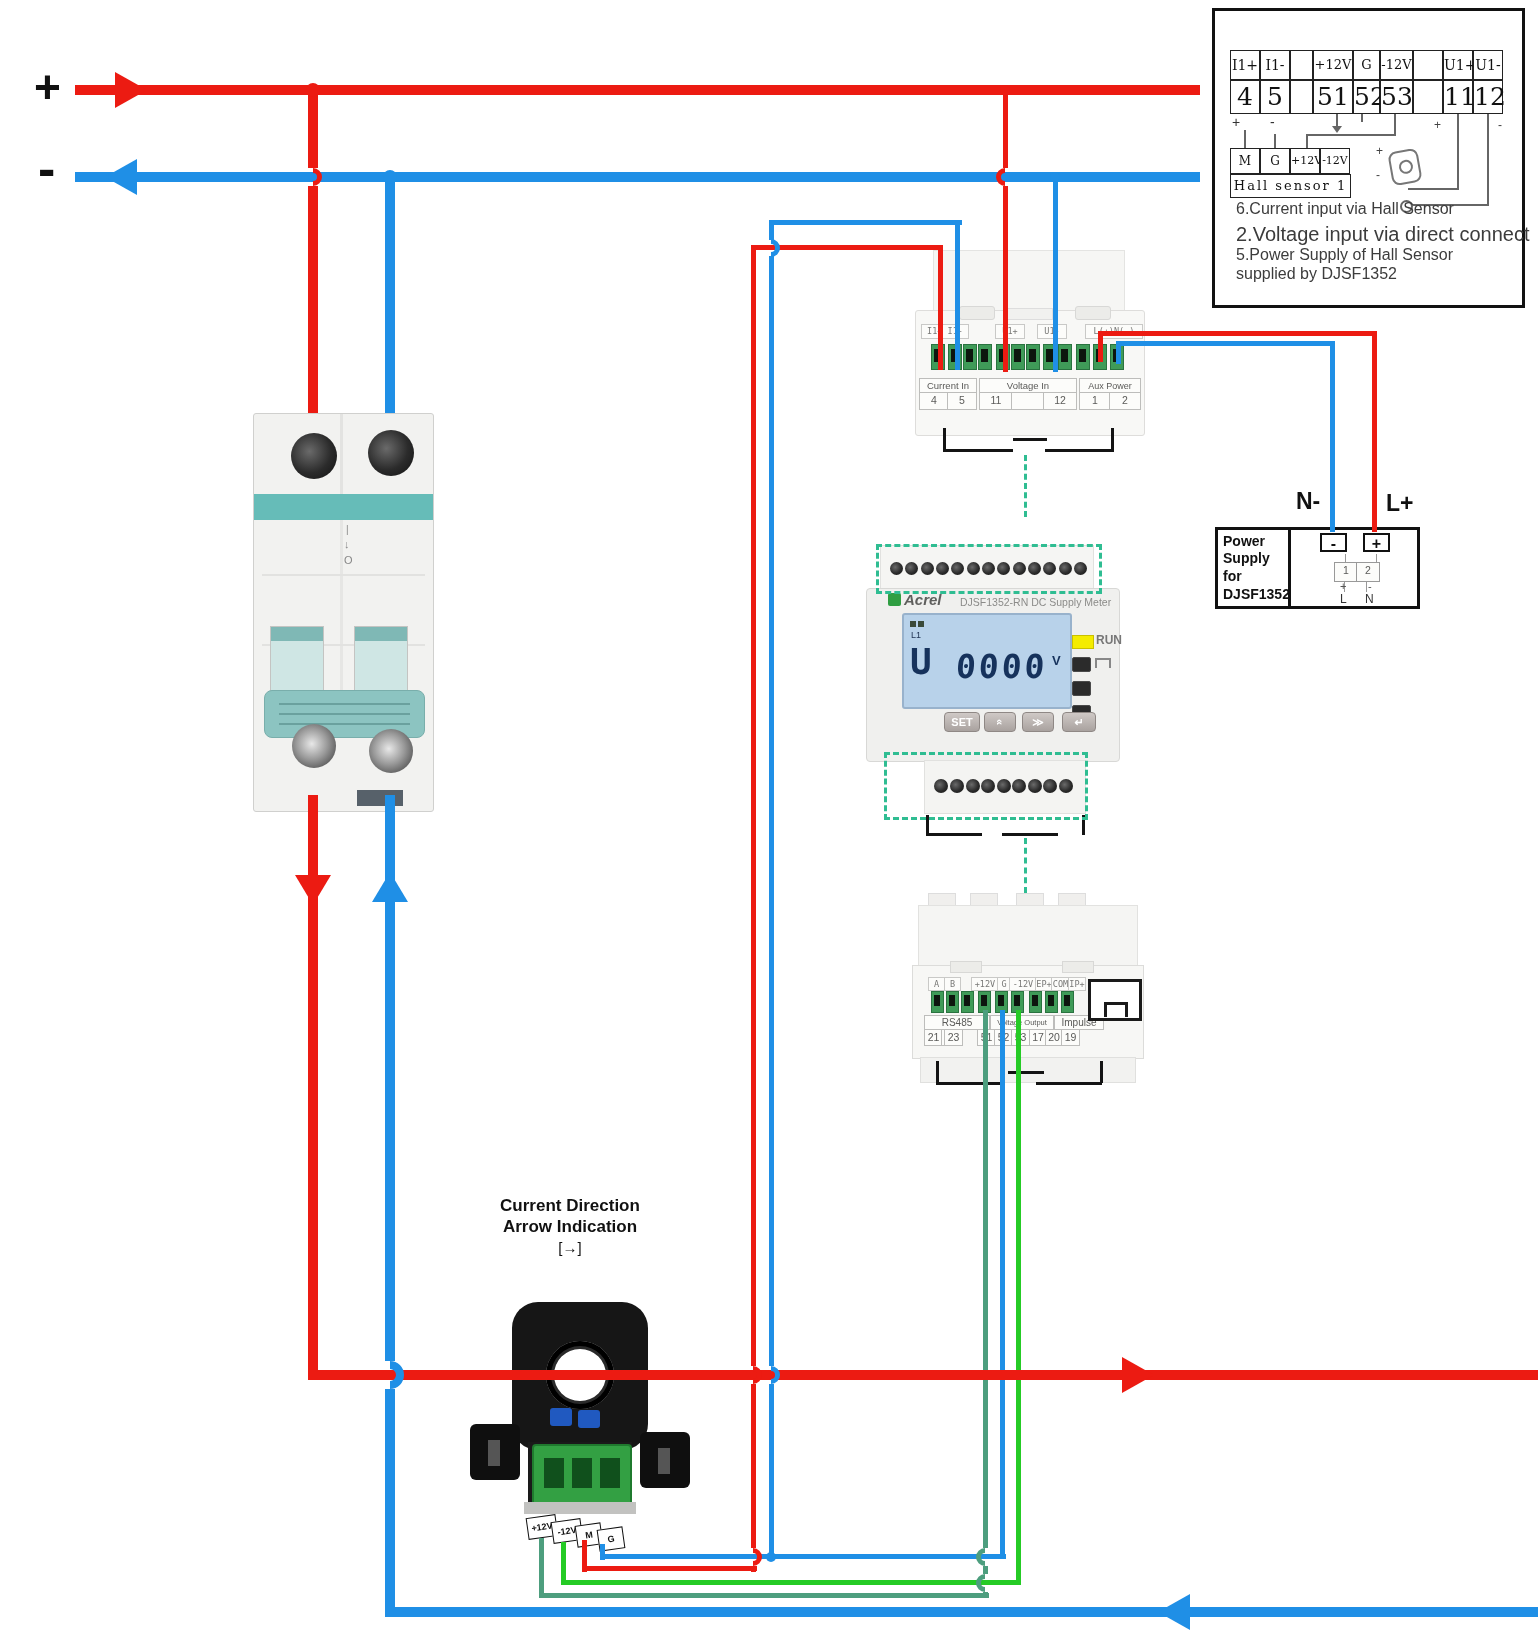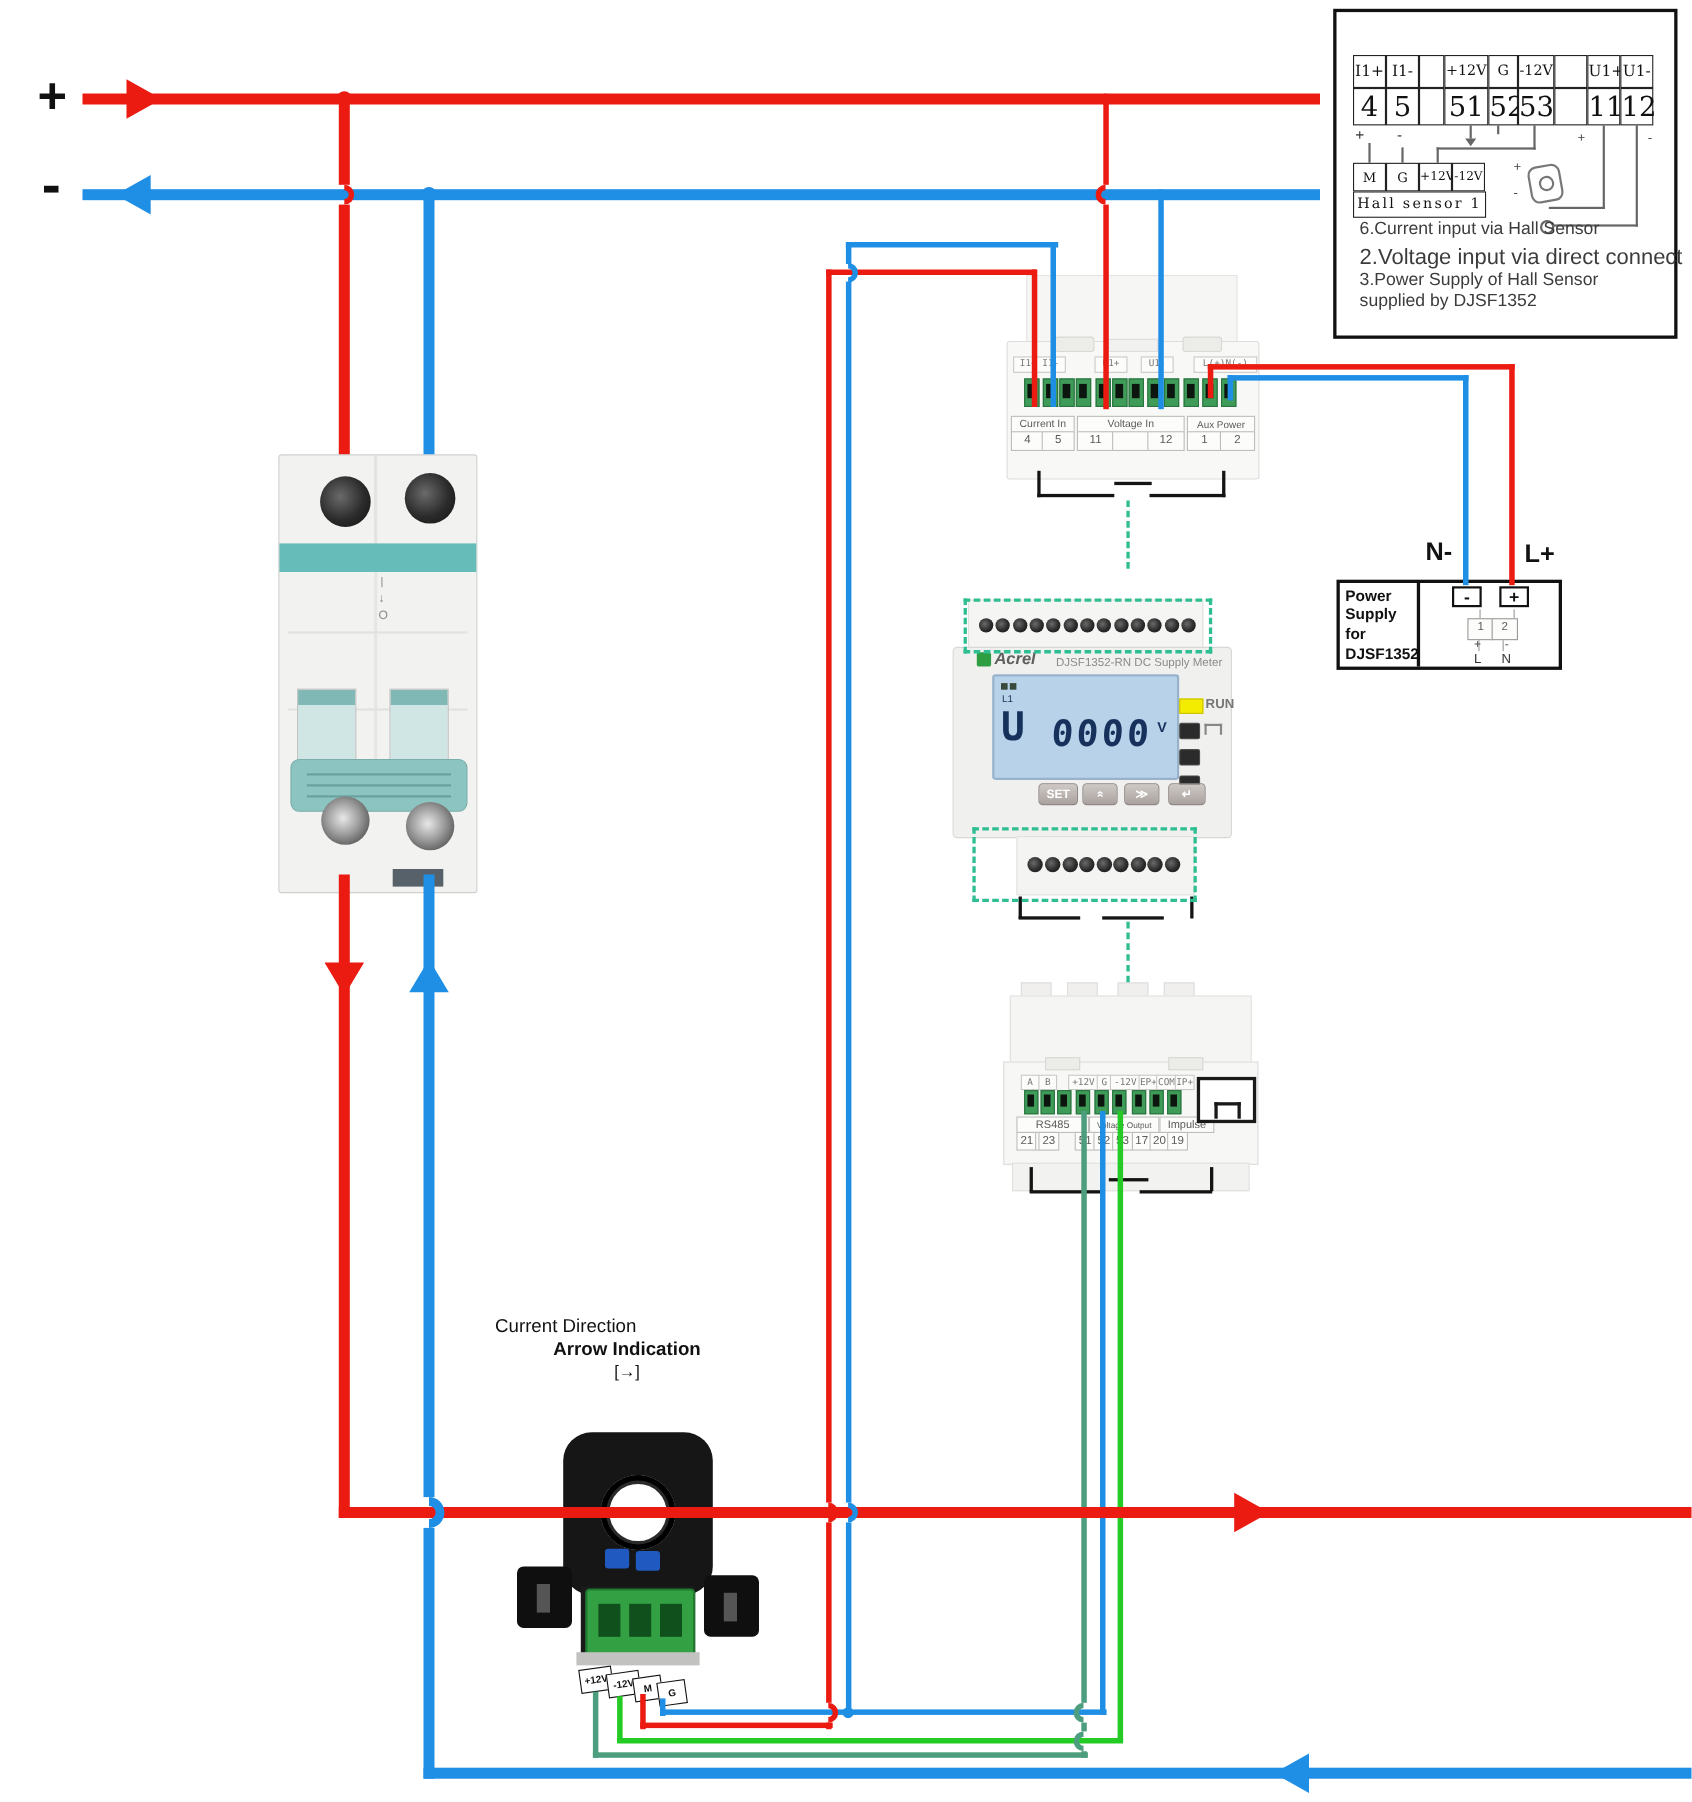--- a/index.html
+++ b/index.html
@@ -212,21 +212,21 @@
     <div class="foot" style="left:124px;top:189px;width:66px;height:3px"></div>
     <div class="foot" style="left:188px;top:168px;width:3px;height:22px"></div>
     <div class="foot" style="left:96px;top:178px;width:36px;height:3px"></div>
   </div>
 
   <div class="dashv" style="left:1024px;top:455px;height:62px"></div>
   <div class="dashv" style="left:1024px;top:838px;height:55px"></div>
   <div class="dashrect" style="left:876px;top:544px;width:220px;height:44px"></div>
   <div class="dashrect" style="left:884px;top:752px;width:198px;height:62px"></div>
 
-  <div class="t" style="left:450px;top:1196px;width:240px;text-align:left;font-size:17px;font-weight:normal">Current Direction</div>
+  <div class="t" style="left:450px;top:1196px;width:240px;text-align:center;font-size:17px;font-weight:bold">Current Direction</div>
   <div class="t" style="left:450px;top:1217px;width:240px;text-align:center;font-size:17px;font-weight:bold">Arrow Indication</div>
   <div class="t" style="left:450px;top:1239px;width:240px;text-align:center;font-size:15px">[→]</div>
   <div class="comp" style="left:470px;top:1256px;width:220px;height:260px">
     <div style="position:absolute;left:42px;top:46px;width:136px;height:148px;background:#161616;border-radius:26px"></div>
     <div style="position:absolute;left:76px;top:85px;width:68px;height:68px;background:#fff;border-radius:50%;box-shadow:inset 0 0 0 5px #000,inset 0 0 0 8px #2a2a2a"></div>
     <div style="position:absolute;left:0;top:168px;width:50px;height:56px;background:#0f0f0f;border-radius:6px">
         <div style="position:absolute;left:18px;top:16px;width:12px;height:26px;background:#555"></div>
       </div>
     <div style="position:absolute;left:170px;top:176px;width:50px;height:56px;background:#0f0f0f;border-radius:6px">
         <div style="position:absolute;left:18px;top:16px;width:12px;height:26px;background:#555"></div>
@@ -309,21 +309,21 @@
   <div class="ic" style="left:1290px;top:148px;width:30px;height:26px;font-size:11px;line-height:24px">+12V</div>
   <div class="ic" style="left:1320px;top:148px;width:30px;height:26px;font-size:11px;line-height:24px">-12V</div>
   <div class="ic" style="left:1230px;top:174px;width:121px;height:24px;font-size:13px;line-height:22px;letter-spacing:2px">Hall sensor 1</div>
   <div class="t" style="left:1376px;top:144px;font-size:12px;color:#444">+</div>
   <div class="t" style="left:1376px;top:168px;font-size:12px;color:#444">-</div>
   <div style="position:absolute;left:1390px;top:150px;width:26px;height:30px;border:2px solid #777;border-radius:8px;transform:rotate(-10deg)">
     <div style="position:absolute;left:7px;top:8px;width:10px;height:10px;border:2px solid #777;border-radius:50%"></div>
   </div>
   <div class="t" style="left:1236px;top:200px;font-size:16px;color:#3c3c3c">6.Current input via Hall Sensor</div>
   <div class="t" style="left:1236px;top:223px;font-size:20px;color:#3c3c3c">2.Voltage input via direct connect</div>
-  <div class="t" style="left:1236px;top:246px;font-size:16px;color:#3c3c3c">3.Power Supply of Hall Sensor</div>
+  <div class="t" style="left:1236px;top:246px;font-size:16px;color:#3c3c3c">5.Power Supply of Hall Sensor</div>
   <div class="t" style="left:1236px;top:265px;font-size:16px;color:#3c3c3c">supplied by DJSF1352</div>
 
   <div class="w wb" style="left:600px;top:1544px;width:5px;height:16px"></div>
   <div class="w wb" style="left:600px;top:1554px;width:406px;height:5px"></div>
   <div class="w wb" style="left:1000px;top:1010px;width:5px;height:549px"></div>
 
   <div class="w wg" style="left:561px;top:1542px;width:5px;height:42px"></div>
   <div class="w wg" style="left:561px;top:1580px;width:460px;height:5px"></div>
   <div class="w wg" style="left:1016px;top:1010px;width:5px;height:573px"></div>
 

